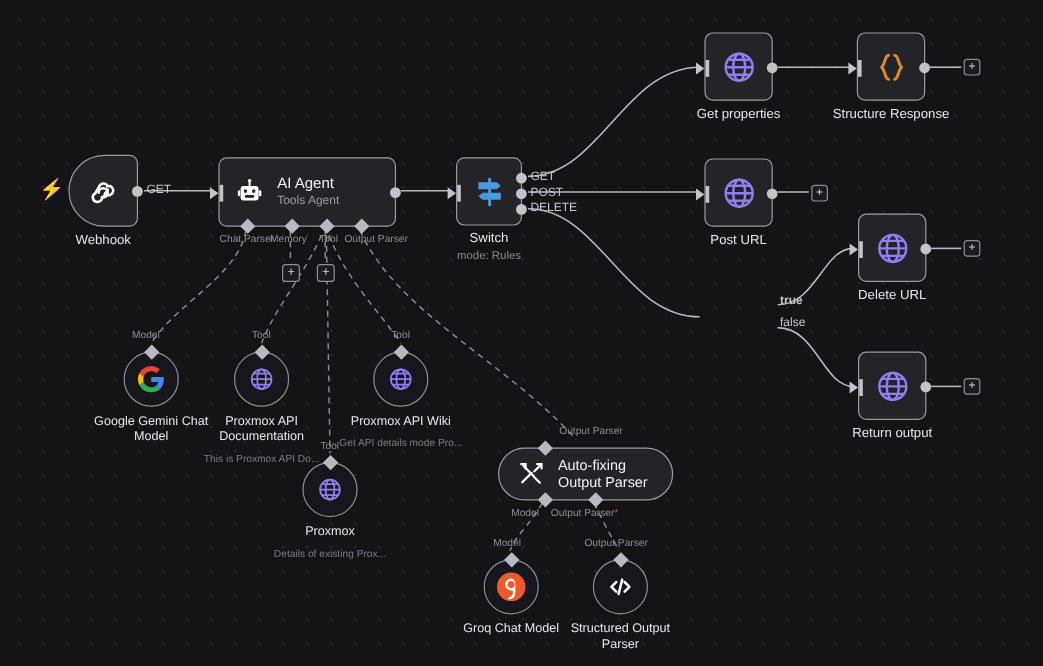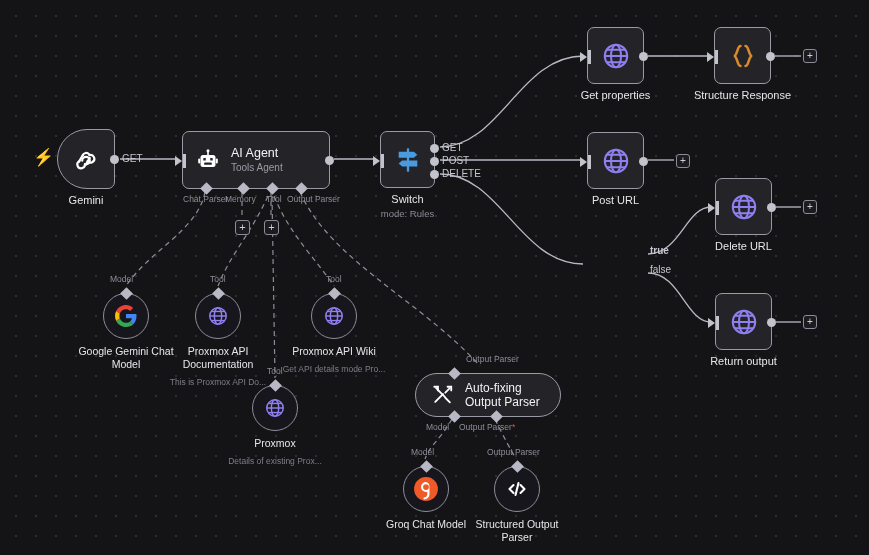--- a/index.html
+++ b/index.html
@@ -184,21 +184,21 @@
       <svg class="icon" width="26" height="26" viewBox="0 0 24 24" fill="none" stroke="#ffffff" stroke-width="2" stroke-linecap="round">
         <path d="M8.5 13.5 a3.5 3.5 0 1 1 3.5 3.5"></path>
         <path d="M12 17 L15.5 11"></path>
         <path d="M15 8.5 a3.5 3.5 0 1 1 -1.6 5.4"></path>
         <path d="M9 8.5 a3.5 3.5 0 0 1 5.8 -1"></path>
         <path d="M9.2 8.2 L5.6 14.4"></path>
         <path d="M5.8 14 a3.5 3.5 0 1 0 5.2 2.8"></path>
       </svg>
     </span>
     <div class="port-dot" style="right:-5px; top:25px;"></div>
-    <div class="node-label">Gemini</div>
+    <div class="node-label">Webhook</div>
   </div>
   <div class="port-label" style="left:122px; top:153px;">GET</div>
 
   <div class="node wide" style="left:182px; top:131px; width:148px; height:58px; padding-left:13px;">
     <span style="margin-right:11px;">
       <svg class="icon" width="24" height="24" viewBox="0 0 24 24">
         <rect x="4.5" y="7" width="15" height="12" rx="2.5" fill="#ffffff"></rect>
         <rect x="11.2" y="3" width="1.6" height="4" fill="#ffffff"></rect>
         <circle cx="12" cy="2.7" r="1.5" fill="#ffffff"></circle>
         <rect x="2.2" y="10.5" width="2" height="5" rx="1" fill="#ffffff"></rect>

